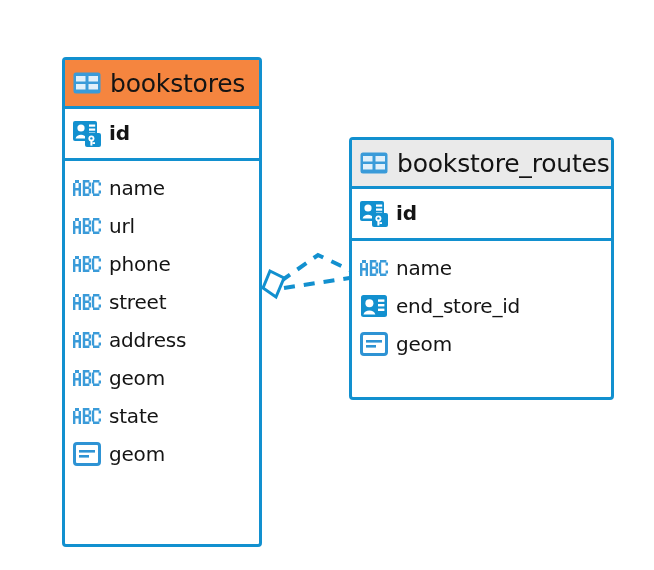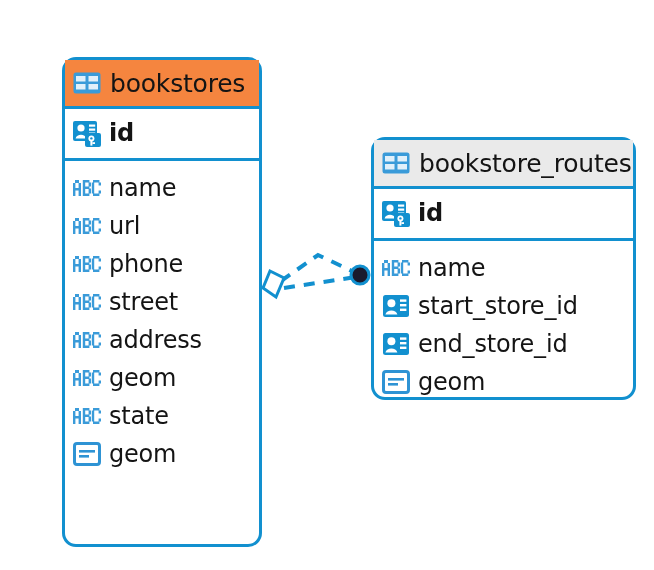--- a/index.html
+++ b/index.html
@@ -29,32 +29,32 @@
     height: 570px;
     pointer-events: none;
   }
 
   
   .entity {
     position: absolute;
     box-sizing: border-box;
     border: 3px solid #1290cf;
     background: #ffffff;
-    border-radius: 14px;
+    border-radius: 4px;
   }
 
   #entity-bookstores {
     left: 62px;
     top: 57px;
     width: 200px;
     height: 490px;
   }
 
   #entity-bookstore-routes {
-    left: 371px;
+    left: 349px;
     top: 137px;
     width: 265px;
     height: 263px;
   }
 
   .entity-header {
     display: flex;
     align-items: center;
     box-sizing: border-box;
     height: 49px;
@@ -86,21 +86,21 @@
 
   .field-row {
     display: flex;
     align-items: center;
     gap: 8px;
     height: 38px;
   }
   .field-row.pk-row { height: 38px; }
 
   .field-label {
-    font-size: 24px;
+    font-size: 20px;
     color: #141414;
     line-height: 1;
     white-space: nowrap;
     letter-spacing: -0.2px;
   }
   .field-label.bold { font-weight: bold; }
 
   
   .icon {
     flex: 0 0 auto;
@@ -305,45 +305,32 @@
         <span class="icon icon-abc">
           <svg viewBox="0 0 28 16" xmlns="http://www.w3.org/2000/svg">
             <path d="M0 16 V3 H2 V0 H6 V3 H8 V16 H5.6 V10.5 H2.4 V16 Z M2.4 8.1 H5.6 V3 H2.4 Z" fill="#3a9bd9"></path>
             <path d="M9.8 16 V0 H16.4 V2.4 H18 V6.6 H16.4 V8.6 H18 V13.6 H16.4 V16 Z M12.2 6.6 H15.6 V2.4 H12.2 Z M12.2 13.6 H15.6 V9 H12.2 Z" fill="#3a9bd9"></path>
             <path d="M20 16 V13.6 H18.8 V2.4 H20 V0 H26.4 V2.4 H28 V5.4 H25.6 V2.4 H21.2 V13.6 H25.6 V10.6 H28 V13.6 H26.4 V16 Z" fill="#3a9bd9"></path>
           </svg>
         </span>
         <span class="field-label">name</span>
       </div>
 
+
       <div class="field-row">
         <span class="icon icon-fk">
           <svg viewBox="0 0 28 24" xmlns="http://www.w3.org/2000/svg">
             <rect x="1" y="1" width="26" height="22" rx="2.5" fill="#1290cf"></rect>
             <circle cx="9.4" cy="9.2" r="4" fill="#ffffff"></circle>
             <path d="M 3.4 20.6 C 4.6 15.2 14.2 15.2 15.4 20.6 Z" fill="#ffffff"></path>
             <rect x="18" y="5.4" width="6.4" height="2.4" fill="#ffffff"></rect>
             <rect x="18" y="10" width="6.4" height="2.4" fill="#ffffff"></rect>
             <rect x="18" y="14.6" width="6.4" height="2.4" fill="#ffffff"></rect>
           </svg>
         </span>
-        <span class="field-label">start_store_id</span>
-      </div>
-
-      <div class="field-row">
-        <span class="icon icon-fk">
-          <svg viewBox="0 0 28 24" xmlns="http://www.w3.org/2000/svg">
-            <rect x="1" y="1" width="26" height="22" rx="2.5" fill="#1290cf"></rect>
-            <circle cx="9.4" cy="9.2" r="4" fill="#ffffff"></circle>
-            <path d="M 3.4 20.6 C 4.6 15.2 14.2 15.2 15.4 20.6 Z" fill="#ffffff"></path>
-            <rect x="18" y="5.4" width="6.4" height="2.4" fill="#ffffff"></rect>
-            <rect x="18" y="10" width="6.4" height="2.4" fill="#ffffff"></rect>
-            <rect x="18" y="14.6" width="6.4" height="2.4" fill="#ffffff"></rect>
-          </svg>
-        </span>
         <span class="field-label">end_store_id</span>
       </div>
 
       <div class="field-row">
         <span class="icon icon-geom">
           <svg viewBox="0 0 28 24" xmlns="http://www.w3.org/2000/svg">
             <rect x="1.5" y="1.5" width="25" height="21" rx="2.5" fill="#ffffff" stroke="#2e93d4" stroke-width="3"></rect>
             <rect x="6" y="8" width="16" height="2.6" fill="#2e93d4"></rect>
             <rect x="6" y="13" width="10" height="2.6" fill="#2e93d4"></rect>
           </svg>

